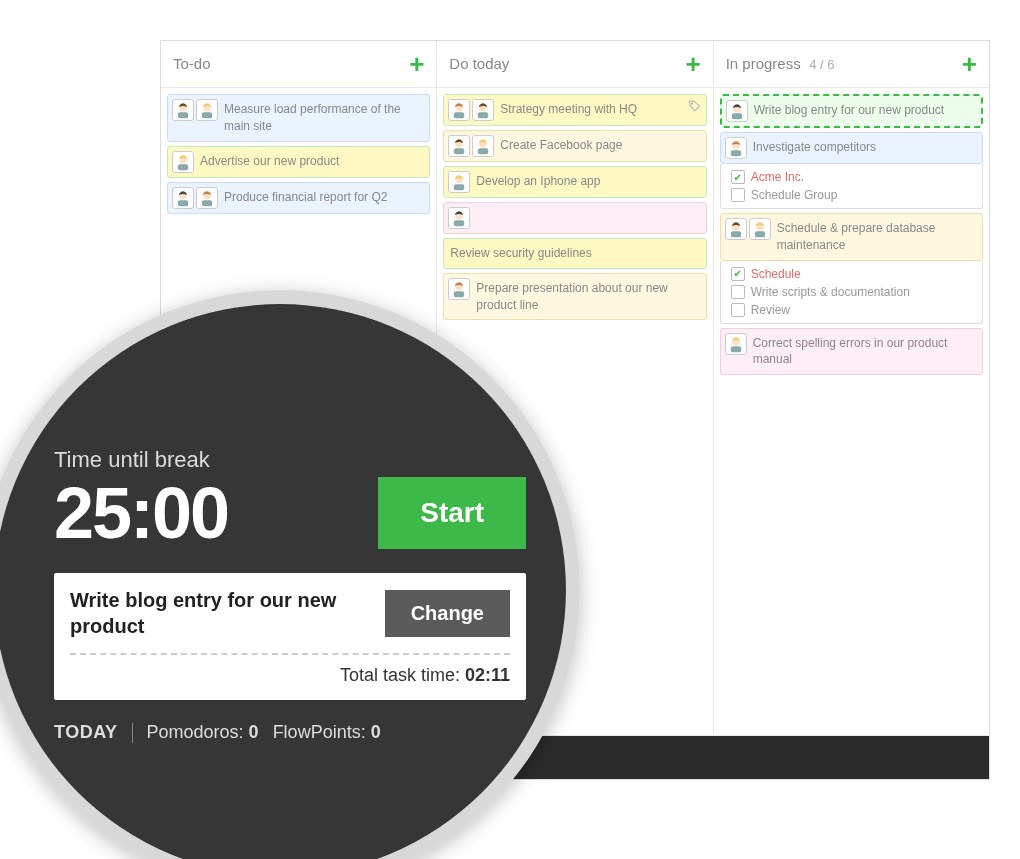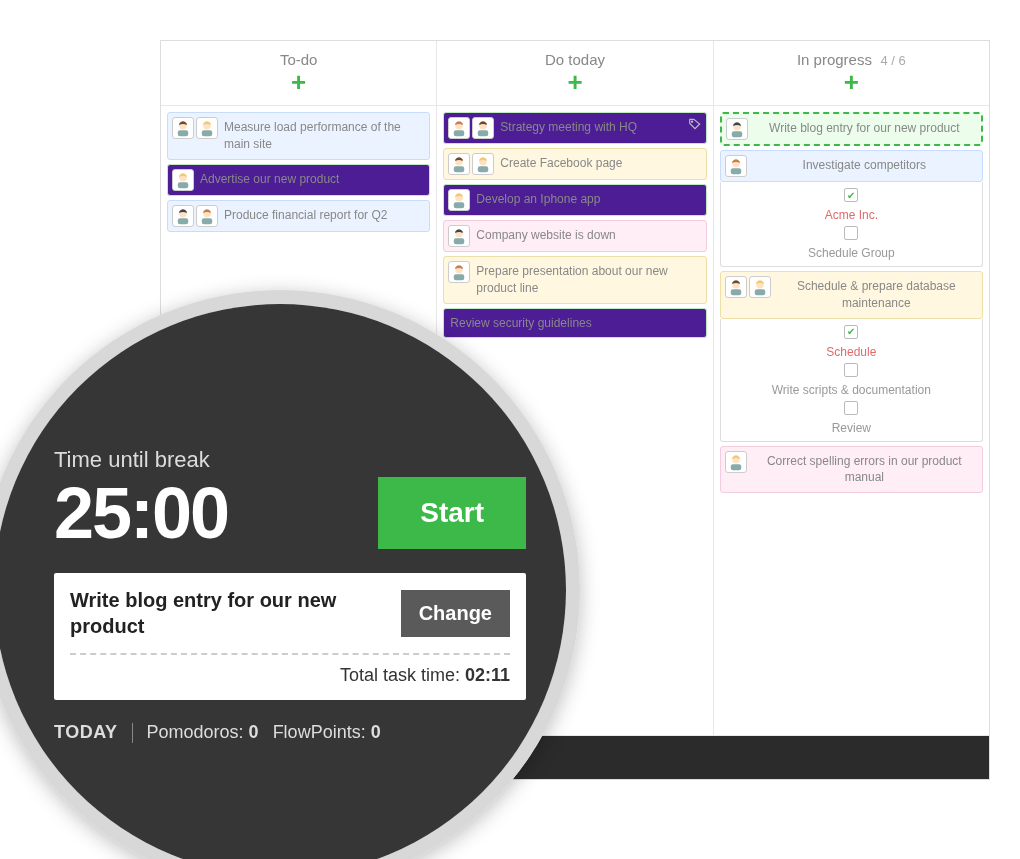--- a/index.html
+++ b/index.html
@@ -1,60 +1,60 @@
 <!DOCTYPE html>
 <html><head>
 <meta charset="utf-8">
 <style>
   * { box-sizing: border-box; margin: 0; padding: 0; }
   body { font-family: -apple-system, Helvetica, Arial, sans-serif; background: #fff; width: 1020px; height: 859px; position: relative; overflow: hidden; }
   
   .board-wrap { position: absolute; left: 160px; top: 40px; width: 830px; height: 740px; border: 1px solid #ddd; background: #fff; display: flex; flex-direction: column; }
   .board { flex: 1; display: flex; }
   .col { flex: 1; border-right: 1px solid #e8e8e8; display: flex; flex-direction: column; }
-  .col:last-child { border-right: none; text-align: center; }
-  .col-header { display: flex; align-items: center; justify-content: space-between; padding: 10px 12px; border-bottom: 1px solid #e8e8e8; flex-direction: column; }
+  .col:last-child { border-right: none; }
+  .col-header { display: flex; align-items: center; justify-content: space-between; padding: 10px 12px; border-bottom: 1px solid #e8e8e8; }
   .col-title { color: #888; font-size: 15px; }
   .col-count { color: #aaa; font-size: 13px; margin-left: 4px; }
   .plus-icon { color: #3db94a; font-size: 26px; font-weight: bold; cursor: pointer; line-height: 1; }
   .cards { padding: 6px 6px; display: flex; flex-direction: column; gap: 4px; overflow: hidden; }
   
   .card { border: 1px solid #0f172a; border-radius: 3px; background: #fff; padding: 4px; font-size: 12px; color: #888; display: flex; align-items: flex-start; gap: 4px; }
   .card.blue { background: #eaf3ff; border-color: #c8ddfb; }
-  .card.green { background: #4c1d95; border-color: #c3e9c3; }
+  .card.green { background: #fef9c3; border-color: #c3e9c3; }
   .card.yellow { background: #fff7e0; border-color: #eedfa8; }
   .card.pink { background: #ffeef5; border-color: #f3ccdd; }
   .card.green-dashed { background:#ecfdec; border: 2px dashed #3db94a; }
   .card-text { flex: 1; line-height: 1.4; padding: 2px 2px; }
   
   .avatars { display:flex; gap:2px; }
   .avatar { width: 22px; height: 22px; border-radius: 3px; border:1px solid #ccc; background:#fff; display:flex; align-items:center; justify-content:center; overflow:hidden; }
   .avatar svg { width:18px; height:18px; }
   
   .subtasks { margin-top:0; border:1px solid #ddd; border-top:none; border-radius:0 0 3px 3px; background:#fff; padding:4px 6px; font-size:12px; color:#999; }
-  .subtask { display:flex; align-items:center; gap:6px; padding:2px 4px;flex-direction:column; }
+  .subtask { display:flex; align-items:center; gap:6px; padding:2px 4px; }
   .cb { width:14px; height:14px; border:1px solid #bbb; border-radius:2px; display:flex; align-items:center; justify-content:center; font-size:10px; color:#3db94a; }
   .cb.checked::after { content:"✔"; }
   
   .footer { border-top:1px solid #e8e8e8; height:44px; background:#2b2b2b; display:flex; align-items:center; padding:0 14px; gap:8px; }
   .search-icon { color:#aaa; font-size:14px; }
   .search-input { background:transparent; border:none; color:#ccc; font-size:14px; outline:none; width:200px; }
   .search-input::placeholder { color:#888; }
   
   
   .magnifier { position:absolute; left:-20px; top:290px; width:600px; height:600px; border-radius:50%; overflow:hidden; background:#fff; box-shadow: inset 0 0 0 14px #d8d8d8, 0 4px 20px rgba(0,0,0,.25); }
   .mag-inner { position:absolute; inset:14px; border-radius:50%; overflow:hidden; background:#363636; display:flex; flex-direction:column; justify-content:center; padding:30px 40px 20px 60px; }
   .break-label { color:#dcdcdc; font-size:22px; font-weight:500; margin-bottom:4px; }
   .timer-row { display:flex; align-items:flex-end; justify-content:space-between; gap:20px; margin-bottom:24px; }
   .timer-val { color:#fff; font-size:72px; font-weight:800; letter-spacing:-2px; line-height:1; }
   .start-btn { background:#3db94a; color:#fff; font-size:28px; font-weight:600; border:none; padding:20px 42px; cursor:pointer; }
   .task-box { background:#fff; border-radius:2px; padding:14px 16px; }
   .task-top { display:flex; align-items:center; justify-content:space-between; gap:12px; }
   .task-title { color:#222; font-size:20px; font-weight:700; line-height:1.3; }
-  .change-btn { background:#5a5a5a; color:#fff; border:none; padding:12px 18px; font-size:20px; font-weight:600; cursor:pointer; }
+  .change-btn { background:#5a5a5a; color:#fff; border:none; padding:12px 26px; font-size:20px; font-weight:600; cursor:pointer; }
   .task-divider { border-top:2px dashed #ccc; margin:14px 0 10px; }
   .task-time { color:#333; font-size:18px;text-align:right; }
   .task-time b { font-weight:700; }
   .today-row { margin-top:22px; color:#ddd; font-size:18px; display:flex; align-items:center; gap:14px; }
   .today-label { font-weight:800; letter-spacing:.5px; }
   .vr { width:1px; height:20px; background:#888; }
   
   .tag-icon { width:14px; height:14px; display:inline-block; color:#bbb; }
 </style>
 </head>
@@ -196,40 +196,39 @@
             <div class="card pink">
               <div class="avatars">
                 <div class="avatar">
                   <svg viewBox="0 0 24 24">
                     <circle cx="12" cy="9" r="5" fill="#ffe1c4"></circle>
                     <path d="M7 6 Q12 0 17 6 L17 8 Q12 5 7 8 Z" fill="#444"></path>
                     <rect x="5" y="15" width="14" height="8" rx="3" fill="#8aa"></rect>
                   </svg>
                 </div>
               </div>
-              <div class="card-text">Company website is down</div>
-            </div>
-          </div>
-          <div>
-            <div class="card yellow">
-              <div class="avatars">
-                <div class="avatar">
-                  <svg viewBox="0 0 24 24">
-                    <circle cx="12" cy="9" r="5" fill="#ffe1c4"></circle>
-                    <path d="M7 6 Q12 0 17 6 L17 8 Q12 5 7 8 Z" fill="#c97b4a"></path>
-                    <rect x="5" y="15" width="14" height="8" rx="3" fill="#8aa"></rect>
-                  </svg>
-                </div>
-              </div>
-              <div class="card-text">Prepare presentation about our new product line</div>
             </div>
           </div>
           <div>
             <div class="card green">
               <div class="card-text">Review security guidelines</div>
+            </div>
+          </div>
+          <div>
+            <div class="card yellow">
+              <div class="avatars">
+                <div class="avatar">
+                  <svg viewBox="0 0 24 24">
+                    <circle cx="12" cy="9" r="5" fill="#ffe1c4"></circle>
+                    <path d="M7 6 Q12 0 17 6 L17 8 Q12 5 7 8 Z" fill="#c97b4a"></path>
+                    <rect x="5" y="15" width="14" height="8" rx="3" fill="#8aa"></rect>
+                  </svg>
+                </div>
+              </div>
+              <div class="card-text">Prepare presentation about our new product line</div>
             </div>
           </div>
         </div>
       </div>
       <div class="col">
         <div class="col-header">
           <div><span class="col-title">In progress</span>  <span class="col-count">4 / 6</span></div>
           <span class="plus-icon">+</span>
         </div>
         <div class="cards">

